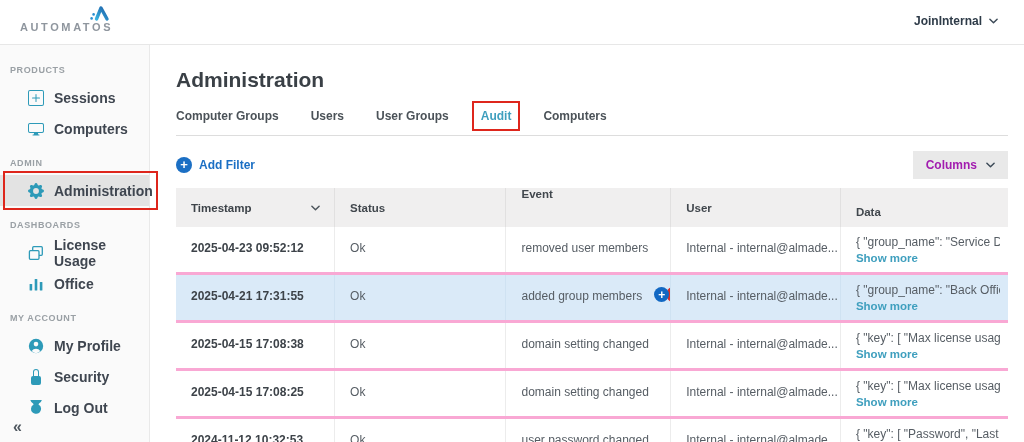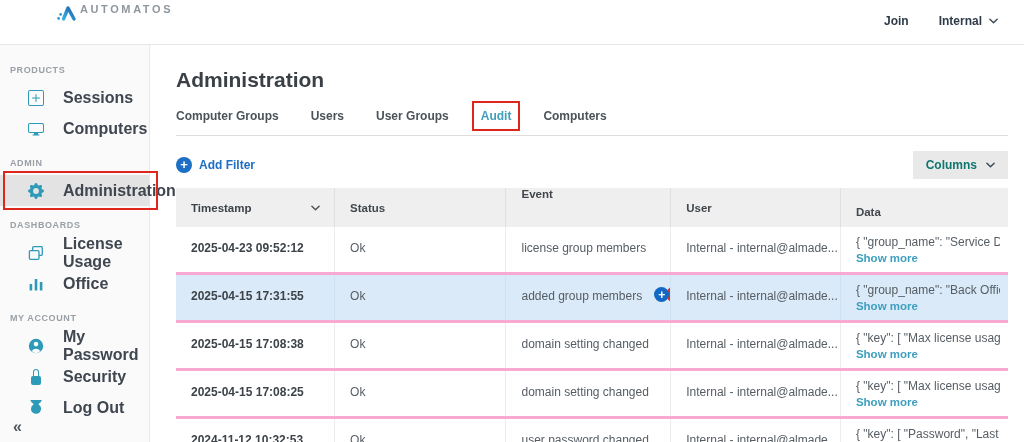--- a/index.html
+++ b/index.html
@@ -3,58 +3,58 @@
 <meta charset="utf-8">
 <style>
   * { margin:0; padding:0; box-sizing:border-box; }
   html,body { width:1024px; height:442px; }
   body { font-family:"Liberation Sans","DejaVu Sans",sans-serif; background:#fff; overflow:hidden; }
   .app { width:1024px; height:442px; display:flex; flex-direction:column; }
 
   
   .topbar { height:45px; flex:0 0 45px; display:flex; align-items:flex-start; justify-content:space-between;
             padding:4px 26px 0 20px; border-bottom:1px solid #e7e7e7; background:#fff; }
-  .logo { display:flex; flex-direction:row; cursor:pointer; }
+  .logo { display:flex; flex-direction:column; cursor:pointer;align-items:flex-end; }
   .logo-icon { margin-left:30px; height:18px; }
   .logo-text { font-size:11px; letter-spacing:2.6px; color:#8f969e; font-weight:600; margin-top:-1px; }
-  .topbar-right { display:flex; align-items:center; gap:30px; margin-top:10px; }
+  .topbar-right { display:flex; align-items:center; margin-top:10px; }
   .tb-link { font-size:12px; color:#2e3b48; font-weight:600; cursor:pointer; display:flex; align-items:center; gap:7px; }
   .chev { display:inline-flex; color:#3c4a57; }
 
   
   .body { flex:1; display:flex; min-height:0; }
 
   
   .sidebar { width:150px; flex:0 0 150px; background:#fafafa; border-right:1px solid #e9e9e9;
              padding-top:20px; position:relative; z-index:2; }
   .side-heading { font-size:9px; color:#9aa0a5; letter-spacing:.6px; margin:0 0 7px 10px; font-weight:600; }
   .side-section { margin-bottom:14px; }
-  .side-item { position:relative; display:flex; align-items:center; gap:19px; height:31px;
-               padding-left:27px; cursor:pointer; color:#3f4650; font-size:16px; font-weight:600; }
+  .side-item { position:relative; display:flex; align-items:center; gap:10px; height:31px;
+               padding-left:27px; cursor:pointer; color:#3f4650; font-size:14px; font-weight:600; }
   .side-icon { width:17px; height:17px; color:#2d9ab8; display:flex; align-items:center; justify-content:center; flex:0 0 17px; }
   .side-icon svg { width:16px; height:16px; }
   .side-item.active { background:#e3e3e3; }
   .side-item.annotated::after { content:""; position:absolute; left:3px; right:-9px; top:-4px; bottom:-4px;
                border:2px solid #de261c; pointer-events:none; z-index:6; }
   .collapse-btn { position:absolute; bottom:6px; left:13px; font-size:16px; color:#4d565e; font-weight:700; cursor:pointer; }
 
   
   .main { flex:1; padding:23px 16px 0 26px; min-width:0; overflow:hidden; }
   .page-title { font-size:21px; font-weight:700; color:#3a4046; }
   .tabs { display:flex; gap:32px; margin-top:17px; border-bottom:1px solid #dddddd; padding-bottom:12px; }
   .tab { font-size:12px; font-weight:600; color:#4b5258; cursor:pointer; position:relative; white-space:nowrap; }
   .tab.active { color:#3f9fbe; }
   .tab.annotated::after { content:""; position:absolute; left:-9px; right:-9px; top:-8px; bottom:-8px;
                border:2px solid #de261c; pointer-events:none; }
 
   .filter-row { display:flex; align-items:center; justify-content:space-between; margin-top:15px; }
   .add-filter { display:flex; align-items:center; gap:7px; color:#1b6fc4; font-size:12px; font-weight:600; cursor:pointer; }
   .plus-badge { width:16px; height:16px; border-radius:50%; background:#1b6fc4; color:#fff; display:flex;
                 align-items:center; justify-content:center; font-size:13px; font-weight:700; line-height:1; padding-bottom:1px; }
-  .columns-btn { background:#e9e9e9; border:none; font-family:inherit; font-size:12px; font-weight:600; color:#0f766e;
+  .columns-btn { background:#e9e9e9; border:none; font-family:inherit; font-size:12px; font-weight:600; color:#a21caf;
                  padding:7px 13px; display:flex; align-items:center; gap:9px; cursor:pointer; }
 
   
   .table { margin-top:9px; }
   .thead { display:flex; background:#f0efef; height:39px; align-items:stretch; }
   .th { font-size:11.5px; font-weight:700; color:#41474d; padding-left:15px; display:flex; align-items:center; cursor:pointer; }
   .th + .th { border-left:1px solid #e1e0e0; }
   .th .sort { margin-left:auto; margin-right:14px; color:#4c545b; display:inline-flex; }
   .trow { display:flex; border-bottom:3px solid #f9a8d4; height:48px; background:#fff; cursor:default; }
   .trow.highlighted { background:#daeaf8; }
@@ -169,21 +169,21 @@
           <div class="side-section">
             <div class="side-heading">MY ACCOUNT</div>
             <div class="side-item">
               <span class="side-icon">
                 <svg viewBox="0 0 16 16">
                   <circle cx="8" cy="8" r="7.2" fill="currentColor"></circle>
                   <circle cx="8" cy="6.1" r="2.3" fill="#fafafa"></circle>
                   <path d="M3.7 13a5.4 5.4 0 0 1 8.6 0A7.1 7.1 0 0 1 8 15.2 7.1 7.1 0 0 1 3.7 13z" fill="#fafafa"></path>
                 </svg>
               </span>
-              <span class="side-label">My Password</span>
+              <span class="side-label">My Profile</span>
             </div>
             <div class="side-item">
               <span class="side-icon">
                 <svg viewBox="0 0 16 16" fill="currentColor">
                   <path d="M8 1a2 2 0 0 1 2 2v4H6V3a2 2 0 0 1 2-2zm3 6V3a3 3 0 0 0-6 0v4a2 2 0 0 0-2 2v5a2 2 0 0 0 2 2h6a2 2 0 0 0 2-2V9a2 2 0 0 0-2-2z"></path>
                 </svg>
               </span>
               <span class="side-label">Security</span>
             </div>
             <div class="side-item">
@@ -247,27 +247,27 @@
             </div>
             <div class="th c-da">
               <span>Data</span>
             </div>
           </div>
         <div>
             <div class="trow">
               <div class="td c-ts">2025-04-23 09:52:12</div>
               <div class="td c-st">Ok</div>
               <div class="td c-ev">
-                <span>license group members</span>
+                <span>removed user members</span>
               </div>
               <div class="td c-us">Internal - internal@almade...</div>
               <div class="td c-da"><div class="data-json">{ "group_name": "Service Desk", "...</div><span class="show-more">Show more</span></div>
             </div>
             <div class="trow highlighted">
-              <div class="td c-ts">2025-04-15 17:31:55</div>
+              <div class="td c-ts">2025-04-21 17:31:55</div>
               <div class="td c-st">Ok</div>
               <div class="td c-ev">
                 <span>added group members</span>
                 <span class="evicons">
                   <span class="evicon plus">+</span>
                   <span class="evicon minus">−</span>
                 </span>
               </div>
               <div class="td c-us">Internal - internal@almade...</div>
               <div class="td c-da"><div class="data-json">{ "group_name": "Back Office", "p...</div><span class="show-more">Show more</span></div>

